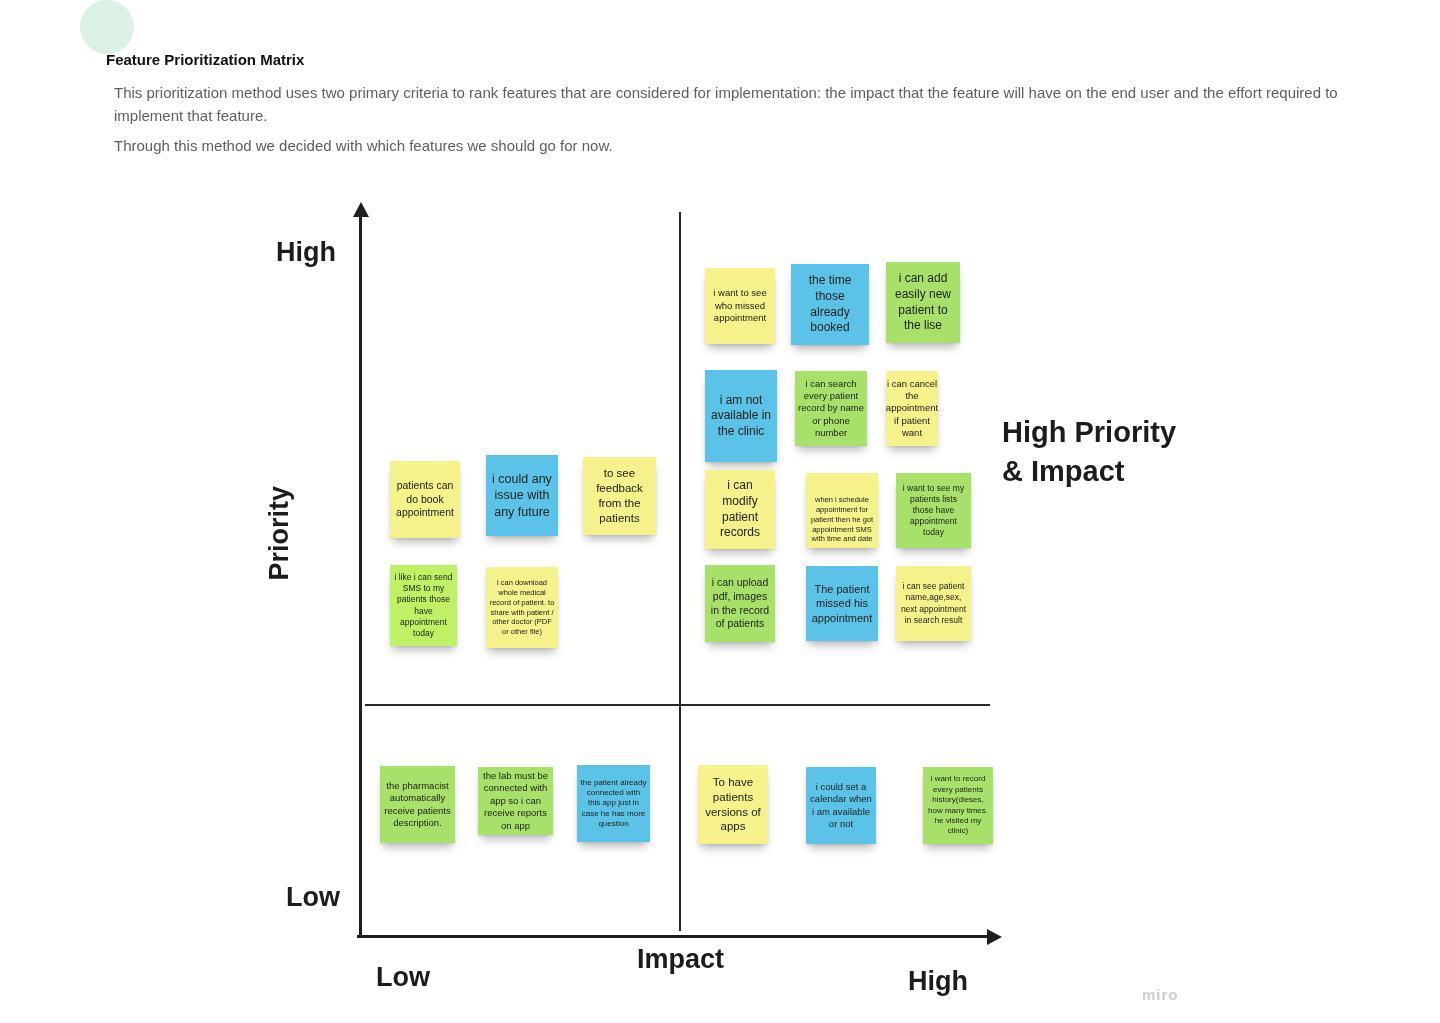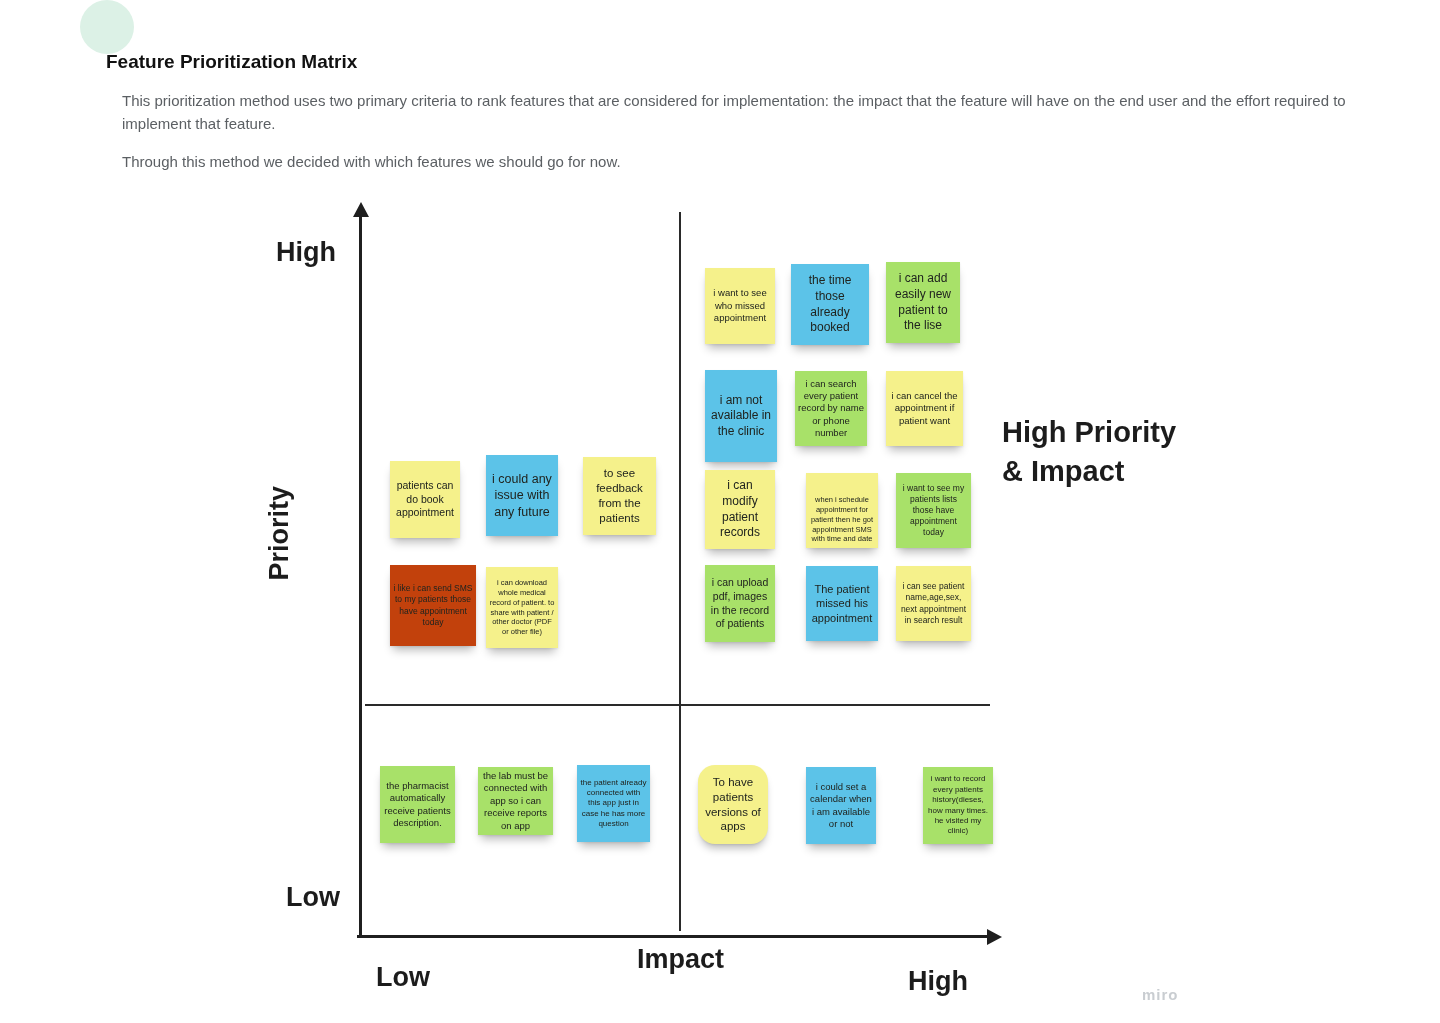--- a/index.html
+++ b/index.html
@@ -18,34 +18,34 @@
   }
   .title-circle {
     position: absolute;
     left: 80px; top: 0px;
     width: 54px; height: 54px;
     border-radius: 50%;
   }
   .page-title {
     position: absolute;
     left: 106px; top: 13px;
-    font-size: 19px;
+    font-size: 15px;
     font-weight: 700;
     color: #111111;
     margin-top: 38px;
   }
   .description {
     position: absolute;
     left: 106px; top: 74px;
     width: 1256px;
     font-size: 15px;
     line-height: 22.5px;
     color: #5b5f63;
   }
-  .description p { margin: 16px; }
+  .description p { margin: 8px; }
   
   .axis-line { position: absolute; background: #1f1f1f; }
   .y-axis-line { left: 359px; top: 214px; width: 3px; height: 722px; }
   .x-axis-line { left: 357px; top: 935px; width: 632px; height: 3px; }
   .arrow-up {
     position: absolute; left: 353px; top: 202px;
     width: 0; height: 0;
     border-left: 8px solid transparent;
     border-right: 8px solid transparent;
     border-bottom: 15px solid #1f1f1f;
@@ -150,21 +150,21 @@
       </div>
       <div class="note" style="left: 886px; top: 262px; width: 74px; height: 81px; font-size: 12px; background: rgb(168, 225, 105);">
         <span>i can add easily new patient to the lise</span>
       </div>
       <div class="note" style="left: 705px; top: 370px; width: 72px; height: 92px; font-size: 12px; background: rgb(92, 195, 232);">
         <span>i am not available in the clinic</span>
       </div>
       <div class="note" style="left: 795px; top: 371px; width: 72px; height: 75px; font-size: 9.5px; background: rgb(168, 225, 105);">
         <span>i can search every patient record by name or phone number</span>
       </div>
-      <div class="note" style="left: 886px; top: 371px; width: 77px; height: 75px; font-size: 9.5px; background: rgb(245, 241, 139);">
+      <div class="note" style="left: 886px; top: 371px; width: 52px; height: 75px; font-size: 9.5px; background: rgb(245, 241, 139);">
         <span>i can cancel the appointment if patient want</span>
       </div>
       <div class="note" style="left: 705px; top: 470px; width: 70px; height: 79px; font-size: 12px; background: rgb(245, 241, 139);">
         <span>i can modify patient records</span>
       </div>
       <div class="note" style="left: 806px; top: 473px; width: 72px; height: 75px; font-size: 7.5px; background: rgb(245, 241, 139); align-items: flex-end;">
         <span>when i schedule appointment for patient then he got appointment SMS with time and date</span>
       </div>
       <div class="note" style="left: 896px; top: 473px; width: 75px; height: 75px; font-size: 8.5px; background: rgb(168, 225, 105);">
         <span>i want to see my patients lists those have appointment today</span>
@@ -180,36 +180,36 @@
       </div>
       <div class="note" style="left: 390px; top: 461px; width: 70px; height: 77px; font-size: 10.5px; background: rgb(245, 241, 139);">
         <span>patients can do book appointment</span>
       </div>
       <div class="note" style="left: 486px; top: 455px; width: 72px; height: 81px; font-size: 12.5px; background: rgb(92, 195, 232);">
         <span>i could any issue with any future</span>
       </div>
       <div class="note" style="left: 583px; top: 457px; width: 73px; height: 78px; font-size: 11.5px; background: rgb(245, 241, 139);">
         <span>to see feedback from the patients</span>
       </div>
-      <div class="note" style="left: 390px; top: 565px; width: 86px; height: 81px; font-size: 8.5px; background: #c2410c;">
+      <div class="note" style="left: 390px; top: 565px; width: 67px; height: 81px; font-size: 8.5px; background: #bef264;">
         <span>i like i can send SMS to my patients those have appointment today</span>
       </div>
       <div class="note" style="left: 486px; top: 567px; width: 72px; height: 81px; font-size: 7.5px; background: rgb(245, 241, 139);">
         <span>i can download whole medical record of patient. to share with patient / other doctor (PDF or other file)</span>
       </div>
       <div class="note" style="left: 380px; top: 766px; width: 75px; height: 77px; font-size: 9.5px; background: rgb(168, 225, 105);">
         <span>the pharmacist automatically receive patients description.</span>
       </div>
       <div class="note" style="left: 478px; top: 767px; width: 75px; height: 68px; font-size: 9.5px; background: rgb(168, 225, 105);">
         <span>the lab must be connected with app so i can receive reports on app</span>
       </div>
       <div class="note" style="left: 577px; top: 765px; width: 73px; height: 77px; font-size: 8px; background: rgb(92, 195, 232);">
         <span>the patient already connected with this app just in case he has more question</span>
       </div>
-      <div class="note" style="left: 698px; top: 765px; width: 70px; height: 79px; font-size: 11.5px; background: rgb(245, 241, 139); border-radius: 17px;">
+      <div class="note" style="left: 698px; top: 765px; width: 70px; height: 79px; font-size: 11.5px; background: rgb(245, 241, 139);">
         <span>To have patients versions of apps</span>
       </div>
       <div class="note" style="left: 806px; top: 767px; width: 70px; height: 77px; font-size: 9.5px; background: rgb(92, 195, 232);">
         <span>i could set a calendar when i am available or not</span>
       </div>
       <div class="note" style="left: 915px; top: 767px; width: 70px; height: 77px; font-size: 8px; background: rgb(168, 225, 105); margin-left: 8px;">
         <span>i want to record every patients history(dieses, how many times. he visited my clinic)</span>
       </div>
     </div>
 

